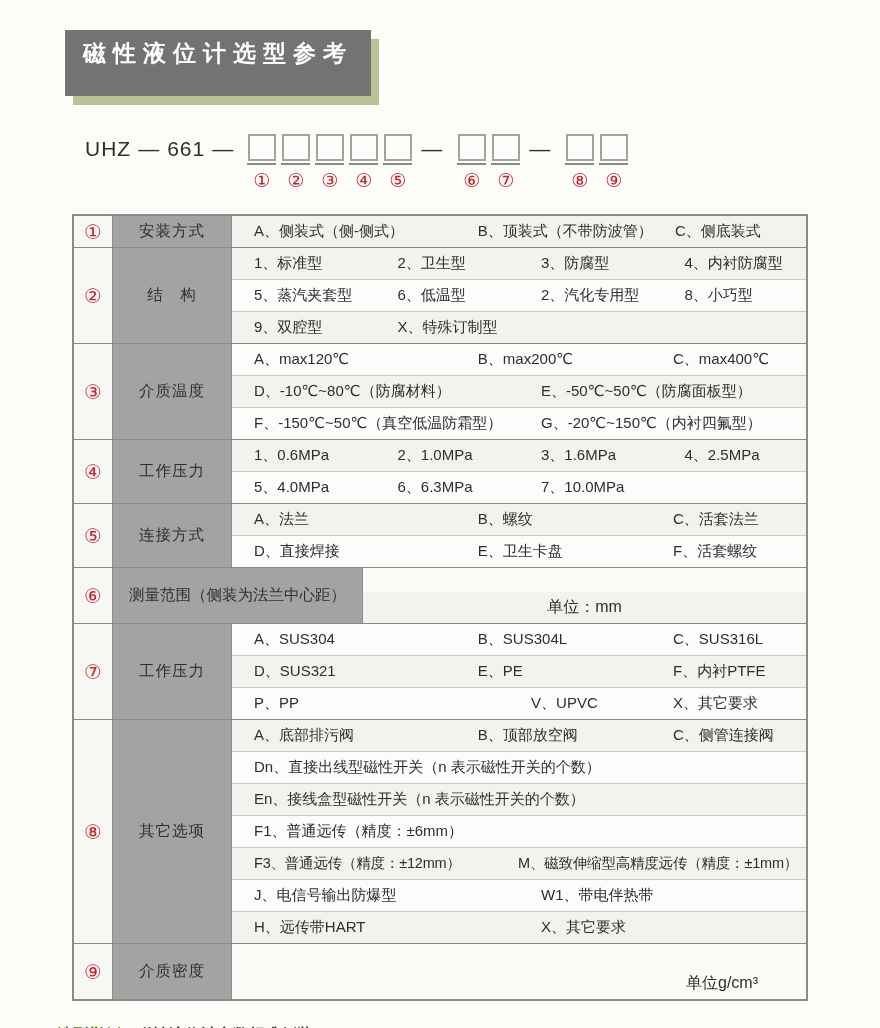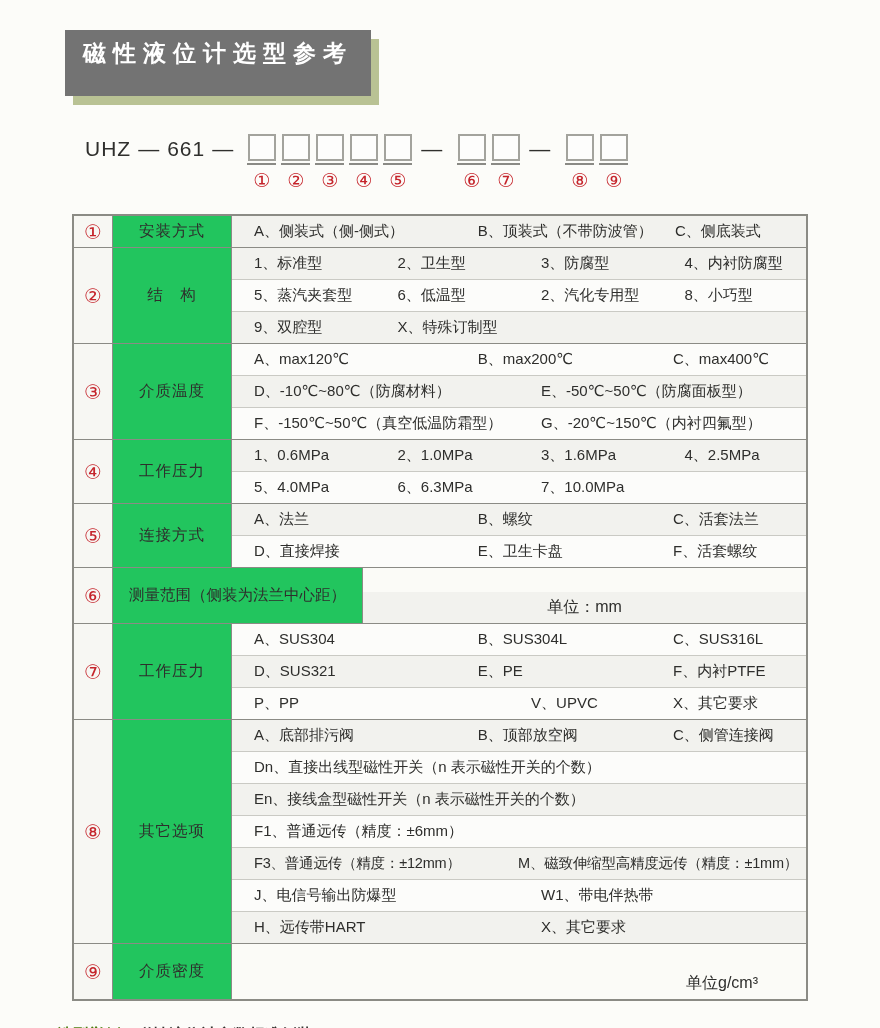--- a/index.html
+++ b/index.html
@@ -39,21 +39,21 @@
   }
   .tgroup{display:flex;border-top:1px solid #8b8b85;}
   .tgroup:first-child{border-top:none;}
   .cell{box-sizing:border-box;}
   .cell.num{
     width:39px;flex:0 0 39px;display:flex;align-items:center;justify-content:center;
     color:#c5242b;font-size:20px;border-right:1px solid #8b8b85;background:#f7f7f3;
   }
   .cell.label{
     width:119px;flex:0 0 119px;display:flex;align-items:center;justify-content:center;
-    font-size:15.5px;letter-spacing:1px;border-right:1px solid #8b8b85;background:#22c55e;
+    font-size:15.5px;letter-spacing:1px;border-right:1px solid #8b8b85;background:#a3a3a3;
     text-align:center;
   }
   .cell.label.wide{width:250px;flex:0 0 250px;letter-spacing:0;}
   .cell.content{flex:1 1 auto;display:flex;flex-direction:column;min-width:0;}
   .subrow{height:31px;display:flex;align-items:center;border-top:1px solid #cacac4;
           background:#fcfcfa;white-space:nowrap;}
   .subrow:first-child{border-top:none;}
   .subrow.alt{background:#f2f2ee;}
   .opt{flex:0 0 auto;box-sizing:border-box;padding-left:22px;font-size:15px;
        color:#2e2e2c;overflow:visible;}

